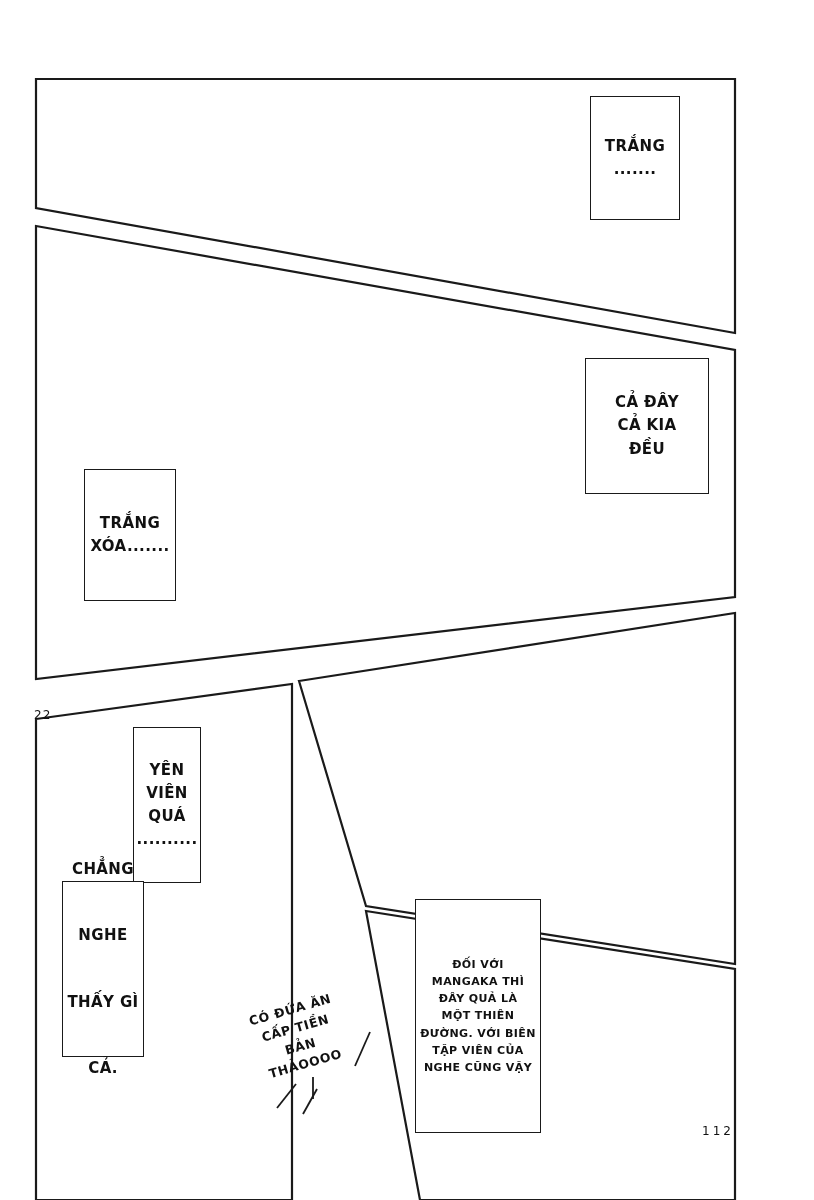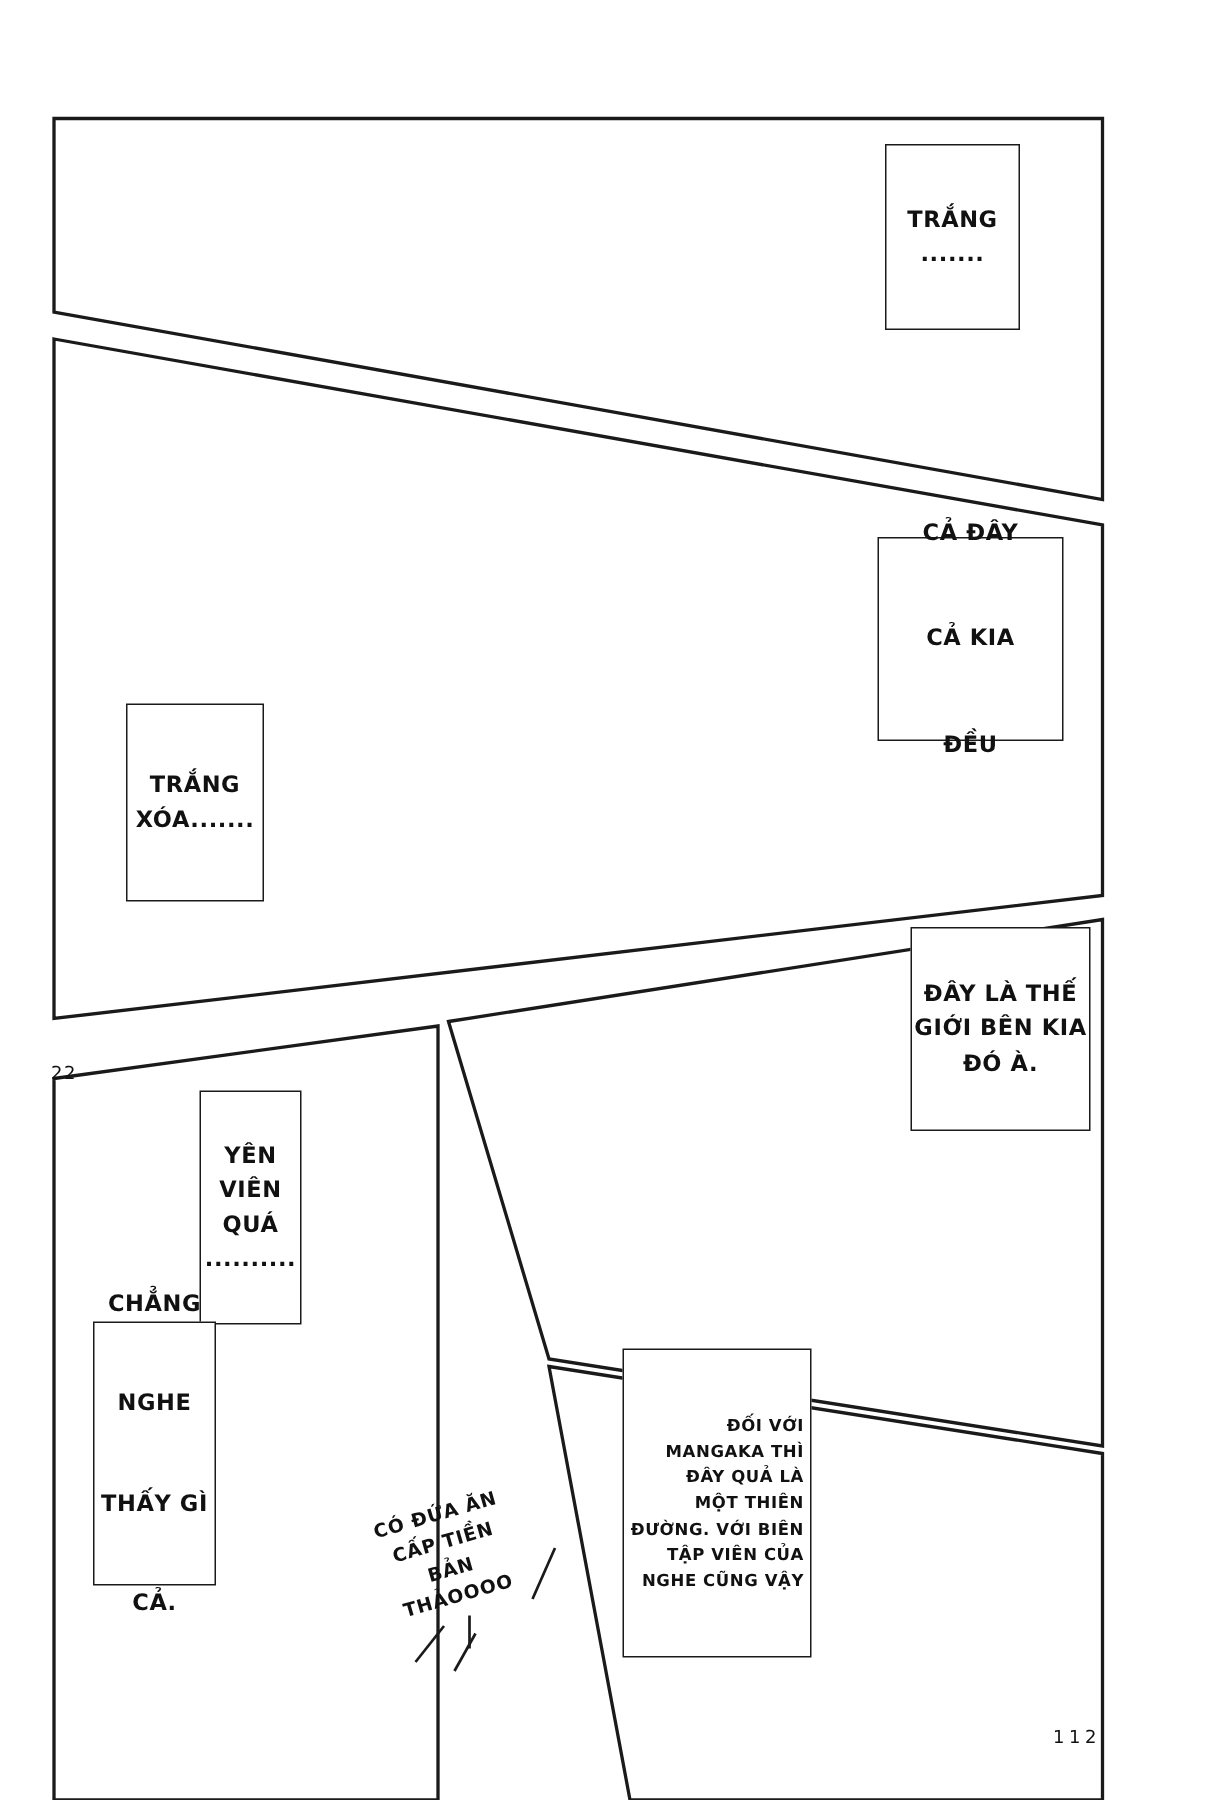--- a/index.html
+++ b/index.html
@@ -63,30 +63,29 @@
     text-align: center;
   }
   #page-number-left {
     left: 34px;
     top: 708px;
   }
   #page-number-right {
     left: 702px;
     top: 1124px;
     letter-spacing: 3px;
-    margin-top: 27px;
   }
   
   #bubble-0 { left: 590px; top: 96px;  width: 90px;  height: 124px; }
-  #bubble-1 { left: 585px; top: 358px; width: 124px; height: 136px; gap: 47px; }
+  #bubble-1 { left: 585px; top: 358px; width: 124px; height: 136px; }
   #bubble-2 { left: 84px;  top: 469px; width: 92px;  height: 132px; }
   #bubble-3 { left: 607px; top: 618px; width: 120px; height: 136px; }
   #bubble-4 { left: 133px; top: 727px; width: 68px;  height: 156px; }
   #bubble-5 { left: 62px;  top: 881px; width: 82px;  height: 176px; gap: 43px; }
-  #bubble-6 { left: 415px; top: 899px; width: 126px; height: 206px; font-size: 11px; align-items: flex-end; }
+  #bubble-6 { left: 415px; top: 899px; width: 126px; height: 234px; font-size: 11px; }
   #freetext-0 {
     left: 243px;
     top: 1000px;
     width: 110px;
     transform: rotate(-16deg);
     transform-origin: 50% 50%;
     font-size: 12.5px;
   }
 </style>
 </head>
@@ -123,25 +122,20 @@
     <span class="line">CẢ ĐÂY</span>
     <span class="line">CẢ KIA</span>
     <span class="line">ĐỀU</span>
   </div>
 
   <div class="bubble" id="bubble-2">
     <span class="line">TRẮNG</span>
     <span class="line">XÓA.......</span>
   </div>
 
-  <div class="bubble" id="bubble-3">
-    <span class="line">ĐÂY LÀ THẾ</span>
-    <span class="line">GIỚI BÊN KIA</span>
-    <span class="line">ĐÓ À.</span>
-  </div>
 
   <div class="bubble" id="bubble-4">
     <span class="line">YÊN</span>
     <span class="line">VIÊN</span>
     <span class="line">QUÁ</span>
     <span class="line">..........</span>
   </div>
 
   <div class="bubble" id="bubble-5">
     <span class="line">CHẲNG</span>

